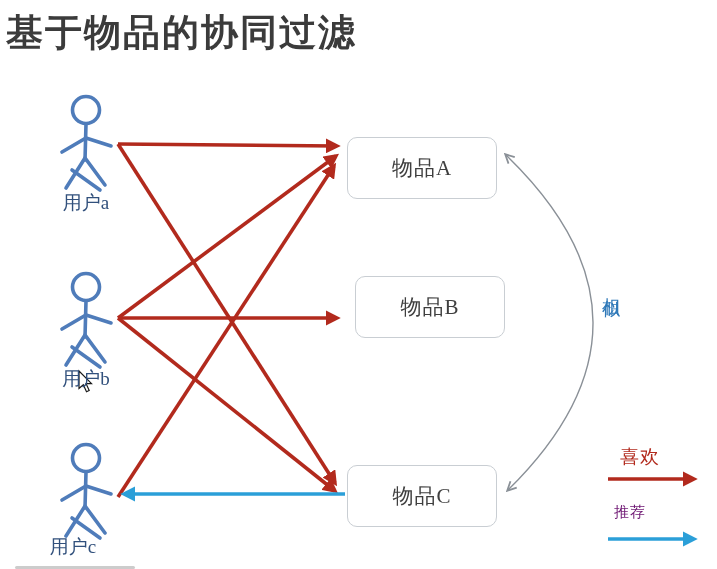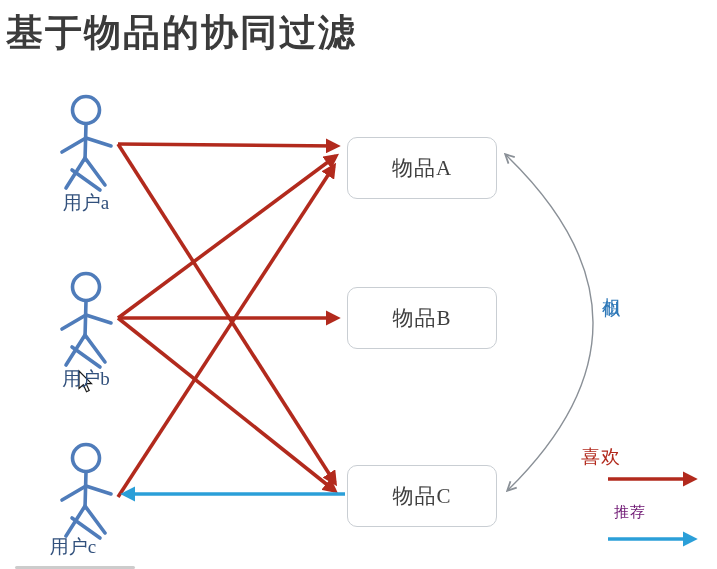--- a/index.html
+++ b/index.html
@@ -24,30 +24,30 @@
   .user-label-c{left:33px;top:534px;}
   .item-box{
     position:absolute;left:347px;width:150px;height:62px;
     background:#ffffff;border:1.5px solid #c9ced3;border-radius:10px;
     display:flex;align-items:center;justify-content:center;
     font-family:"Liberation Serif","DejaVu Serif",serif;
     font-size:21px;color:#3f3f3f;letter-spacing:1px;
     box-sizing:border-box;
   }
   .item-box-A{top:110px;margin-top:27px;}
-  .item-box-B{top:287px;}
+  .item-box-B{top:276px;margin-left:8px;}
   .item-box-C{top:465px;}
   .similar-label{
     position:absolute;left:599px;top:283px;
     writing-mode:vertical-rl;letter-spacing:3px;
     font-family:"Liberation Serif","DejaVu Serif",serif;
     font-size:18px;color:#2e78b8;
   }
   .legend-like-label{
-    position:absolute;left:581px;top:444px;
+    position:absolute;left:620px;top:444px;
     font-size:19px;color:#b22a1d;letter-spacing:1px;
     font-family:"Liberation Sans",sans-serif;
   }
   .legend-rec-label{
     position:absolute;left:614px;top:503px;
     font-size:15px;color:#701a75;letter-spacing:1px;
     font-family:"Liberation Sans",sans-serif;
   }
   .bottom-artifact{
     position:absolute;left:15px;top:566px;width:120px;height:3px;

